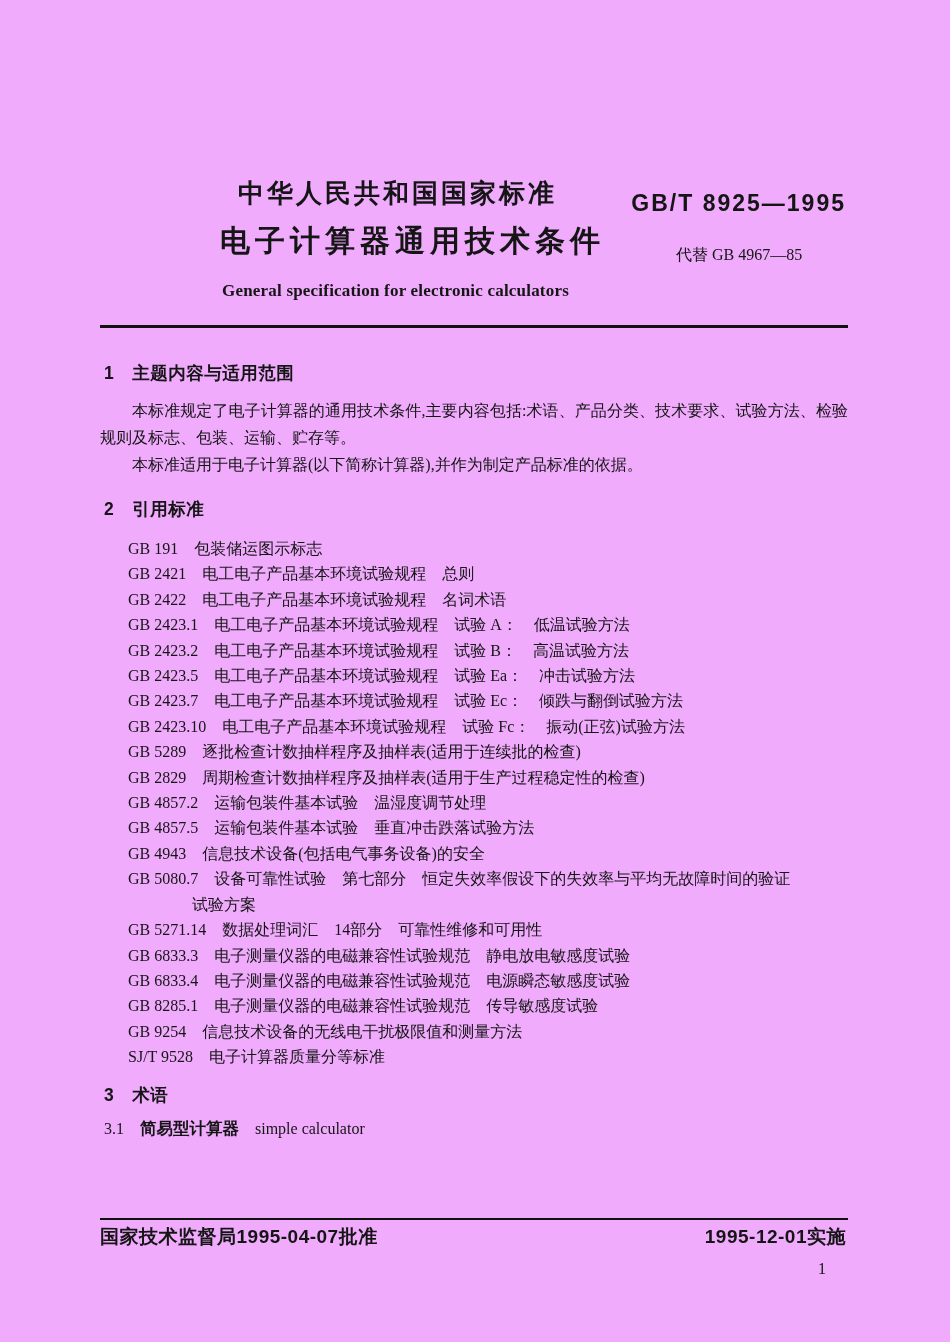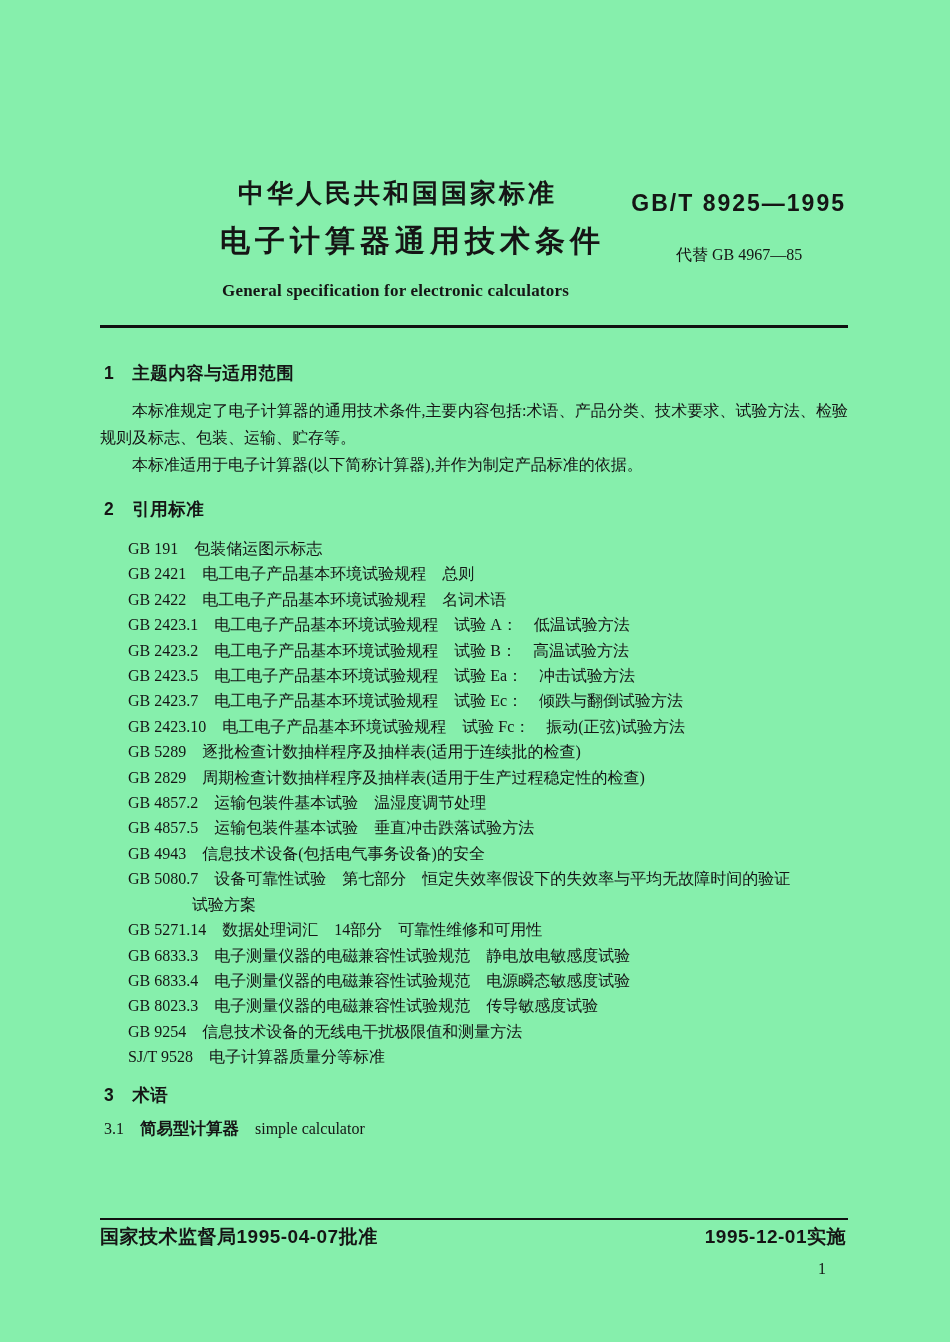--- a/index.html
+++ b/index.html
@@ -1,21 +1,21 @@
 <!DOCTYPE html>
 <html lang="zh"><head>
 <meta charset="utf-8">
 <style>
   html,body{margin:0;padding:0;}
   body{background:#e8e8e8;}
   .page{
     position:relative;
     width:950px;height:1342px;
     margin:0 auto;
-    background:#86efac;
+    background:#f0abfc;
     color:#151515;
     font-family:"Liberation Serif","DejaVu Serif",serif;
     overflow:hidden;
   }
   
   .nat-title{
     position:absolute;left:238px;top:176px;
     font-family:"Liberation Sans","DejaVu Sans",sans-serif;
     font-weight:bold;font-size:26px;letter-spacing:3px;
   }
@@ -127,21 +127,21 @@
       <div class="ref">GB 5289　逐批检查计数抽样程序及抽样表(适用于连续批的检查)</div>
       <div class="ref">GB 2829　周期检查计数抽样程序及抽样表(适用于生产过程稳定性的检查)</div>
       <div class="ref">GB 4857.2　运输包装件基本试验　温湿度调节处理</div>
       <div class="ref">GB 4857.5　运输包装件基本试验　垂直冲击跌落试验方法</div>
       <div class="ref">GB 4943　信息技术设备(包括电气事务设备)的安全</div>
       <div class="ref">GB 5080.7　设备可靠性试验　第七部分　恒定失效率假设下的失效率与平均无故障时间的验证</div>
       <div class="ref ref-cont">试验方案</div>
       <div class="ref">GB 5271.14　数据处理词汇　14部分　可靠性维修和可用性</div>
       <div class="ref">GB 6833.3　电子测量仪器的电磁兼容性试验规范　静电放电敏感度试验</div>
       <div class="ref">GB 6833.4　电子测量仪器的电磁兼容性试验规范　电源瞬态敏感度试验</div>
-      <div class="ref">GB 8023.3　电子测量仪器的电磁兼容性试验规范　传导敏感度试验</div>
+      <div class="ref">GB 8285.1　电子测量仪器的电磁兼容性试验规范　传导敏感度试验</div>
       <div class="ref">GB 9254　信息技术设备的无线电干扰极限值和测量方法</div>
       <div class="ref">SJ/T 9528　电子计算器质量分等标准</div>
     </div>
 
     <div class="sec-h s3">3　术语</div>
     <div class="term">
       <span class="t-no">3.1</span><span>　</span><span class="t-cn">简易型计算器</span><span>　</span><span class="t-en">simple calculator</span>
     </div>
   </div>
 

